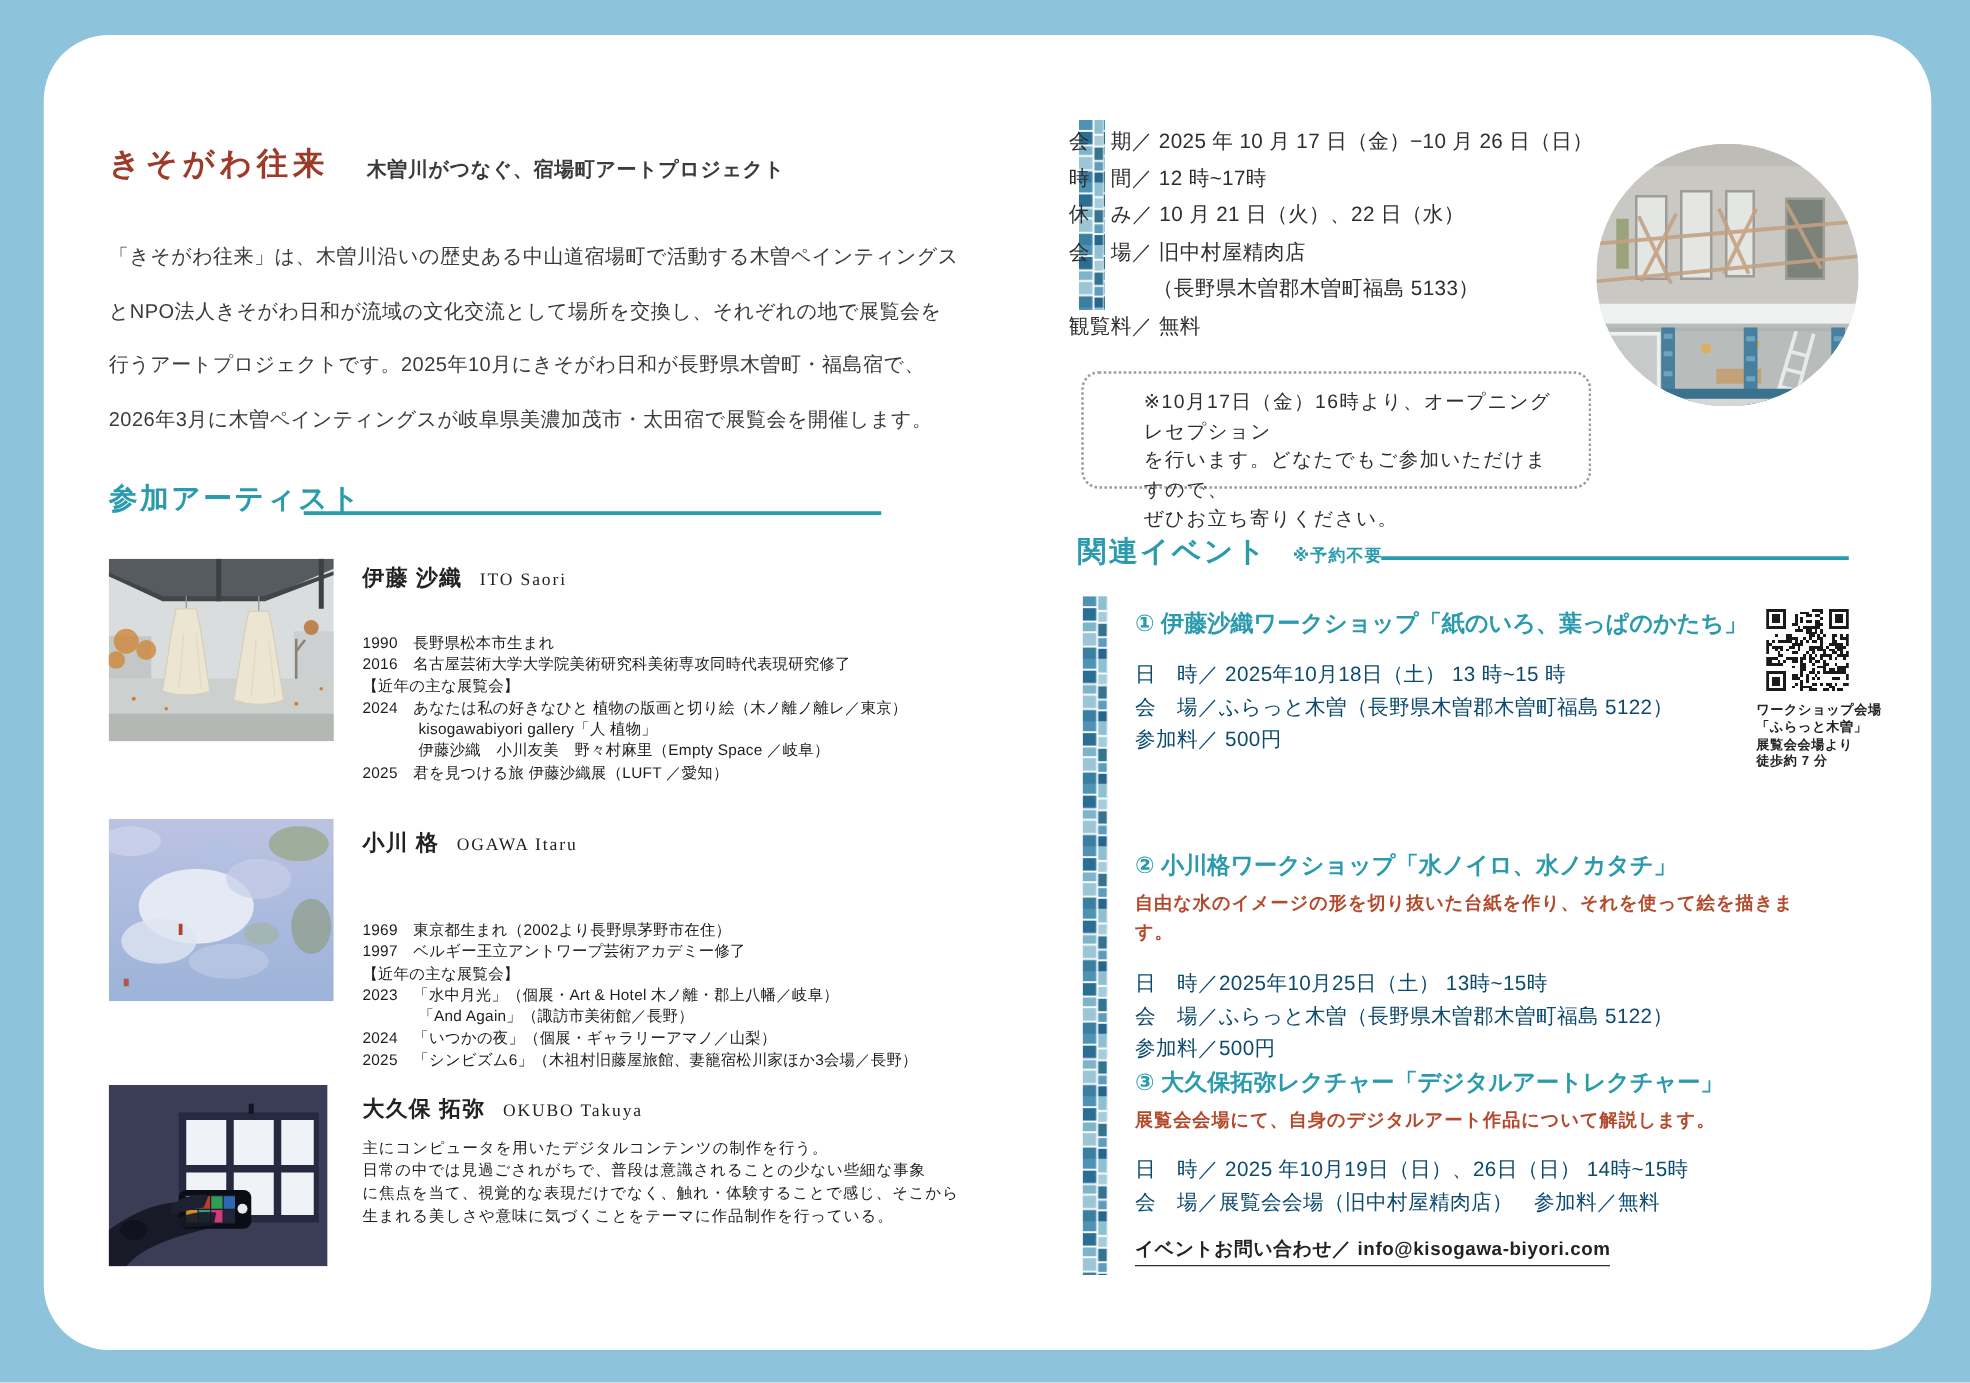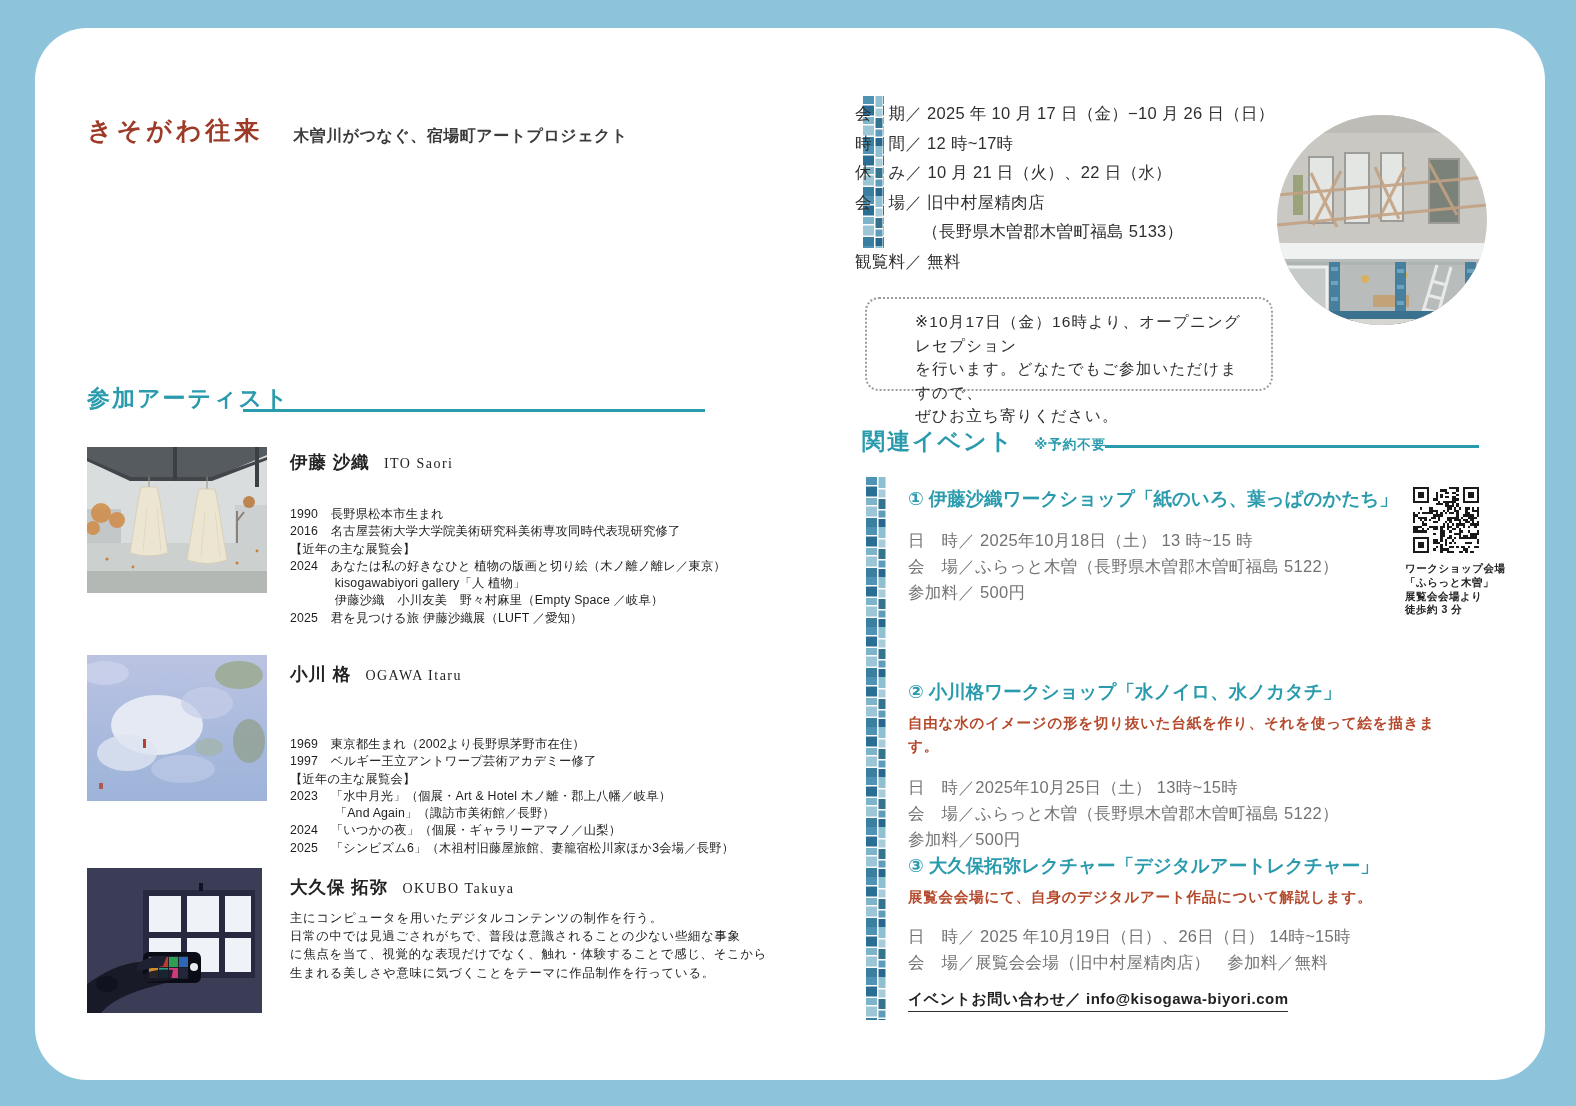--- a/index.html
+++ b/index.html
@@ -46,21 +46,21 @@
   .note-text{font-size:15.5px;line-height:23.5px;letter-spacing:1.2px;color:#2e2e2e;margin-left:28px;}
   .events-head{left:827px;top:398px;display:flex;align-items:baseline;gap:20px;}
   .events-note{font-size:13.5px;font-weight:bold;letter-spacing:1px;}
   .events-rule{left:1070px;top:417px;width:374px;}
   .event{left:873px;width:540px;}
   .event-1{top:457px;}
   .event-2{top:650px;}
   .event-3{top:824px;}
   .ev-title{font-size:18.5px;font-weight:bold;line-height:28px;color:#2a9bad;}
   .ev-desc{margin-top:6px;font-size:14.5px;font-weight:bold;line-height:23px;letter-spacing:0.8px;color:#b5492c;}
-  .ev-details{margin-top:14px;font-size:16.5px;line-height:26px;letter-spacing:0.3px;color:#737373;}
+  .ev-details{margin-top:14px;font-size:16.5px;line-height:26px;letter-spacing:0.3px;color:#0c4a6e;}
   .event-2 .ev-details{margin-top:16px;}
   .detail-line{white-space:pre;}
   .contact{left:873px;top:962px;font-size:15px;font-weight:bold;letter-spacing:0.5px;color:#222;}
   .contact-inner{border-bottom:1.5px solid #2e2e2e;padding-bottom:4px;}
   .qr-box{left:1378px;top:459px;width:66px;height:66px;}
   .qr-box svg{display:block;}
   .qr-caption{left:1370px;top:534px;font-size:10.5px;line-height:13.8px;font-weight:bold;letter-spacing:0.5px;color:#222;}
   .defs-svg{position:absolute;width:0;height:0;}
 </style>
 </head>
@@ -89,20 +89,24 @@
   </defs>
 </svg>
 
 <div class="card">
 
   <div class="abs title-row">
     <span class="title">きそがわ往来</span>
     <span class="subtitle">木曽川がつなぐ、宿場町アートプロジェクト</span>
   </div>
 
+  <div class="abs intro pre">「きそがわ往来」は、木曽川沿いの歴史ある中山道宿場町で活動する木曽ペインティングス
+とNPO法人きそがわ日和が流域の文化交流として場所を交換し、それぞれの地で展覧会を
+行うアートプロジェクトです。2025年10月にきそがわ日和が長野県木曽町・福島宿で、
+2026年3月に木曽ペインティングスが岐阜県美濃加茂市・太田宿で展覧会を開催します。</div>
 
   <div class="abs artists-head">
     <span class="sec-title teal">参加アーティスト</span>
   </div>
   <div class="abs rule artists-rule"></div>
 
   <div class="abs artist artist-1">
     <svg class="a-photo" width="180" height="146" viewBox="0 0 180 146">
       <rect width="180" height="146" fill="#d9dddd"></rect>
       <rect x="0" y="62" width="34" height="34" fill="#c3c7c7"></rect>
@@ -360,15 +364,15 @@
       <rect width="29" height="29" fill="#ffffff"></rect>
       <path fill="#1a1a1a" d="M0 0h7v7H0z M22 0h7v7h-7z M0 22h7v7H0z"></path>
       <path fill="#ffffff" d="M1 1h5v5H1z M23 1h5v5h-5z M1 23h5v5H1z"></path>
       <path fill="#1a1a1a" d="M2 2h3v3H2z M24 2h3v3h-3z M2 24h3v3H2z"></path>
       <path class="qr-modules" fill="#1a1a1a" d="M16 0h1v1h-1zM17 0h1v1h-1zM18 0h1v1h-1zM19 0h1v1h-1zM12 1h1v1h-1zM13 1h1v1h-1zM14 1h1v1h-1zM19 1h1v1h-1zM10 2h1v1h-1zM14 2h1v1h-1zM15 2h1v1h-1zM17 2h1v1h-1zM18 2h1v1h-1zM10 3h1v1h-1zM12 3h1v1h-1zM19 3h1v1h-1zM10 4h1v1h-1zM12 4h1v1h-1zM14 4h1v1h-1zM15 4h1v1h-1zM17 4h1v1h-1zM18 4h1v1h-1zM9 5h1v1h-1zM10 5h1v1h-1zM17 5h1v1h-1zM18 5h1v1h-1zM19 5h1v1h-1zM11 6h1v1h-1zM13 6h1v1h-1zM14 6h1v1h-1zM15 6h1v1h-1zM16 6h1v1h-1zM17 6h1v1h-1zM18 6h1v1h-1zM10 7h1v1h-1zM11 7h1v1h-1zM12 7h1v1h-1zM14 7h1v1h-1zM15 7h1v1h-1zM17 7h1v1h-1zM19 7h1v1h-1zM14 8h1v1h-1zM15 8h1v1h-1zM16 8h1v1h-1zM17 8h1v1h-1zM19 8h1v1h-1zM3 9h1v1h-1zM7 9h1v1h-1zM8 9h1v1h-1zM15 9h1v1h-1zM16 9h1v1h-1zM18 9h1v1h-1zM20 9h1v1h-1zM23 9h1v1h-1zM24 9h1v1h-1zM26 9h1v1h-1zM28 9h1v1h-1zM7 10h1v1h-1zM8 10h1v1h-1zM9 10h1v1h-1zM10 10h1v1h-1zM13 10h1v1h-1zM15 10h1v1h-1zM18 10h1v1h-1zM19 10h1v1h-1zM23 10h1v1h-1zM26 10h1v1h-1zM27 10h1v1h-1zM28 10h1v1h-1zM0 11h1v1h-1zM2 11h1v1h-1zM4 11h1v1h-1zM5 11h1v1h-1zM6 11h1v1h-1zM7 11h1v1h-1zM8 11h1v1h-1zM10 11h1v1h-1zM12 11h1v1h-1zM14 11h1v1h-1zM16 11h1v1h-1zM17 11h1v1h-1zM19 11h1v1h-1zM23 11h1v1h-1zM24 11h1v1h-1zM28 11h1v1h-1zM0 12h1v1h-1zM1 12h1v1h-1zM9 12h1v1h-1zM10 12h1v1h-1zM11 12h1v1h-1zM12 12h1v1h-1zM19 12h1v1h-1zM22 12h1v1h-1zM23 12h1v1h-1zM24 12h1v1h-1zM25 12h1v1h-1zM26 12h1v1h-1zM28 12h1v1h-1zM0 13h1v1h-1zM2 13h1v1h-1zM3 13h1v1h-1zM4 13h1v1h-1zM5 13h1v1h-1zM8 13h1v1h-1zM9 13h1v1h-1zM11 13h1v1h-1zM15 13h1v1h-1zM16 13h1v1h-1zM17 13h1v1h-1zM18 13h1v1h-1zM19 13h1v1h-1zM21 13h1v1h-1zM24 13h1v1h-1zM25 13h1v1h-1zM26 13h1v1h-1zM27 13h1v1h-1zM0 14h1v1h-1zM3 14h1v1h-1zM5 14h1v1h-1zM7 14h1v1h-1zM11 14h1v1h-1zM15 14h1v1h-1zM16 14h1v1h-1zM18 14h1v1h-1zM19 14h1v1h-1zM20 14h1v1h-1zM22 14h1v1h-1zM23 14h1v1h-1zM25 14h1v1h-1zM26 14h1v1h-1zM0 15h1v1h-1zM4 15h1v1h-1zM9 15h1v1h-1zM10 15h1v1h-1zM14 15h1v1h-1zM16 15h1v1h-1zM20 15h1v1h-1zM23 15h1v1h-1zM24 15h1v1h-1zM26 15h1v1h-1zM28 15h1v1h-1zM4 16h1v1h-1zM5 16h1v1h-1zM13 16h1v1h-1zM15 16h1v1h-1zM17 16h1v1h-1zM19 16h1v1h-1zM20 16h1v1h-1zM21 16h1v1h-1zM22 16h1v1h-1zM25 16h1v1h-1zM26 16h1v1h-1zM27 16h1v1h-1zM28 16h1v1h-1zM0 17h1v1h-1zM1 17h1v1h-1zM2 17h1v1h-1zM3 17h1v1h-1zM7 17h1v1h-1zM8 17h1v1h-1zM9 17h1v1h-1zM10 17h1v1h-1zM12 17h1v1h-1zM13 17h1v1h-1zM15 17h1v1h-1zM16 17h1v1h-1zM19 17h1v1h-1zM22 17h1v1h-1zM24 17h1v1h-1zM27 17h1v1h-1zM0 18h1v1h-1zM1 18h1v1h-1zM4 18h1v1h-1zM6 18h1v1h-1zM9 18h1v1h-1zM10 18h1v1h-1zM12 18h1v1h-1zM15 18h1v1h-1zM17 18h1v1h-1zM18 18h1v1h-1zM20 18h1v1h-1zM0 19h1v1h-1zM1 19h1v1h-1zM2 19h1v1h-1zM3 19h1v1h-1zM4 19h1v1h-1zM5 19h1v1h-1zM12 19h1v1h-1zM13 19h1v1h-1zM16 19h1v1h-1zM20 19h1v1h-1zM21 19h1v1h-1zM24 19h1v1h-1zM28 19h1v1h-1zM9 20h1v1h-1zM12 20h1v1h-1zM13 20h1v1h-1zM18 20h1v1h-1zM19 20h1v1h-1zM20 20h1v1h-1zM25 20h1v1h-1zM26 20h1v1h-1zM27 20h1v1h-1zM28 20h1v1h-1zM12 21h1v1h-1zM13 21h1v1h-1zM16 21h1v1h-1zM20 21h1v1h-1zM22 21h1v1h-1zM23 21h1v1h-1zM25 21h1v1h-1zM26 21h1v1h-1zM27 21h1v1h-1zM12 22h1v1h-1zM15 22h1v1h-1zM16 22h1v1h-1zM18 22h1v1h-1zM20 22h1v1h-1zM21 22h1v1h-1zM22 22h1v1h-1zM23 22h1v1h-1zM24 22h1v1h-1zM25 22h1v1h-1zM26 22h1v1h-1zM27 22h1v1h-1zM9 23h1v1h-1zM10 23h1v1h-1zM12 23h1v1h-1zM14 23h1v1h-1zM17 23h1v1h-1zM28 23h1v1h-1zM9 24h1v1h-1zM10 24h1v1h-1zM11 24h1v1h-1zM14 24h1v1h-1zM16 24h1v1h-1zM18 24h1v1h-1zM23 24h1v1h-1zM24 24h1v1h-1zM25 24h1v1h-1zM28 24h1v1h-1zM12 25h1v1h-1zM14 25h1v1h-1zM10 26h1v1h-1zM12 26h1v1h-1zM16 26h1v1h-1zM17 26h1v1h-1zM19 26h1v1h-1zM21 26h1v1h-1zM22 26h1v1h-1zM24 26h1v1h-1zM27 26h1v1h-1zM28 26h1v1h-1zM9 27h1v1h-1zM12 27h1v1h-1zM13 27h1v1h-1zM14 27h1v1h-1zM15 27h1v1h-1zM22 27h1v1h-1zM23 27h1v1h-1zM12 28h1v1h-1zM15 28h1v1h-1zM16 28h1v1h-1zM17 28h1v1h-1zM20 28h1v1h-1zM21 28h1v1h-1zM23 28h1v1h-1zM25 28h1v1h-1zM26 28h1v1h-1z"></path>
     </svg>
   </div>
   <div class="abs qr-caption preline">ワークショップ会場
 「ふらっと木曽」
 展覧会会場より
-徒歩約 3 分</div>
+徒歩約 7 分</div>
 
 </div>
 
 </body></html>

